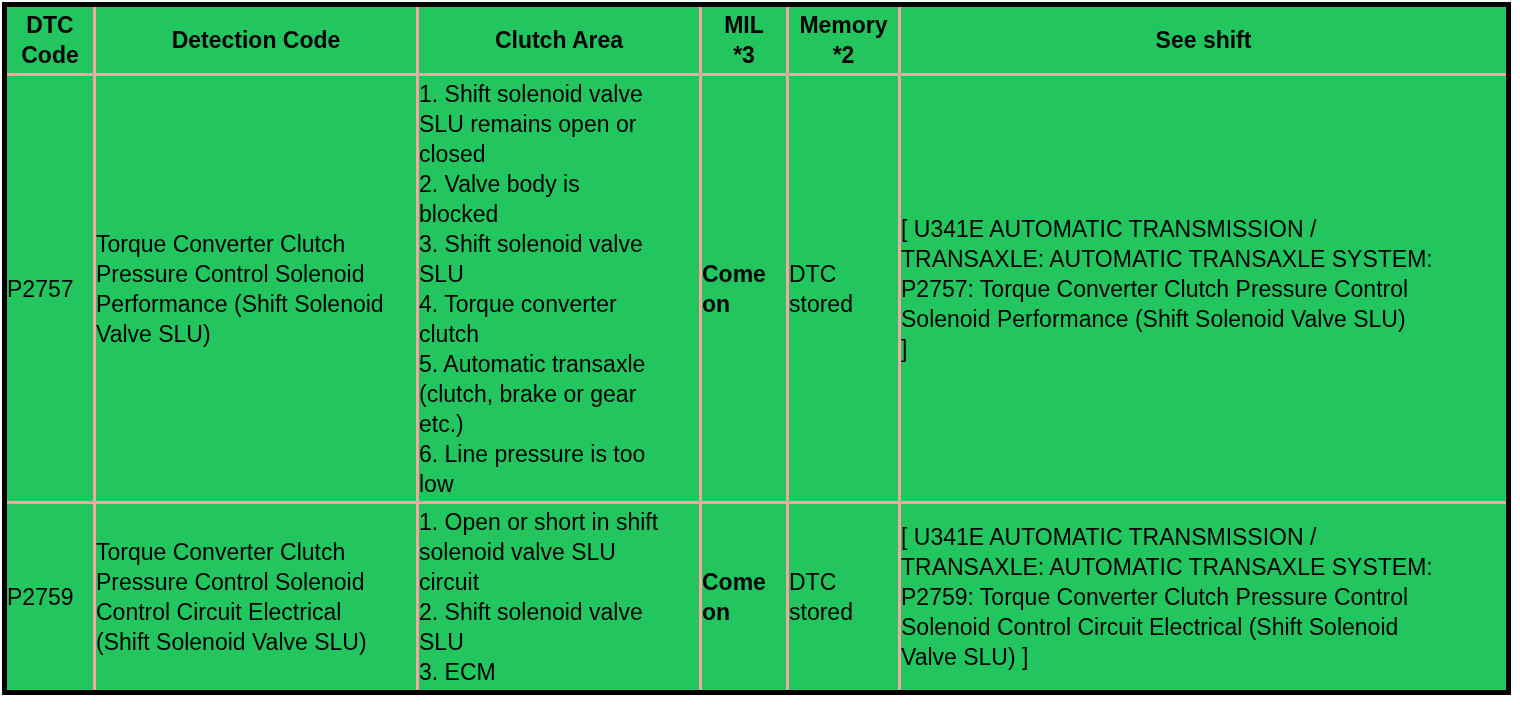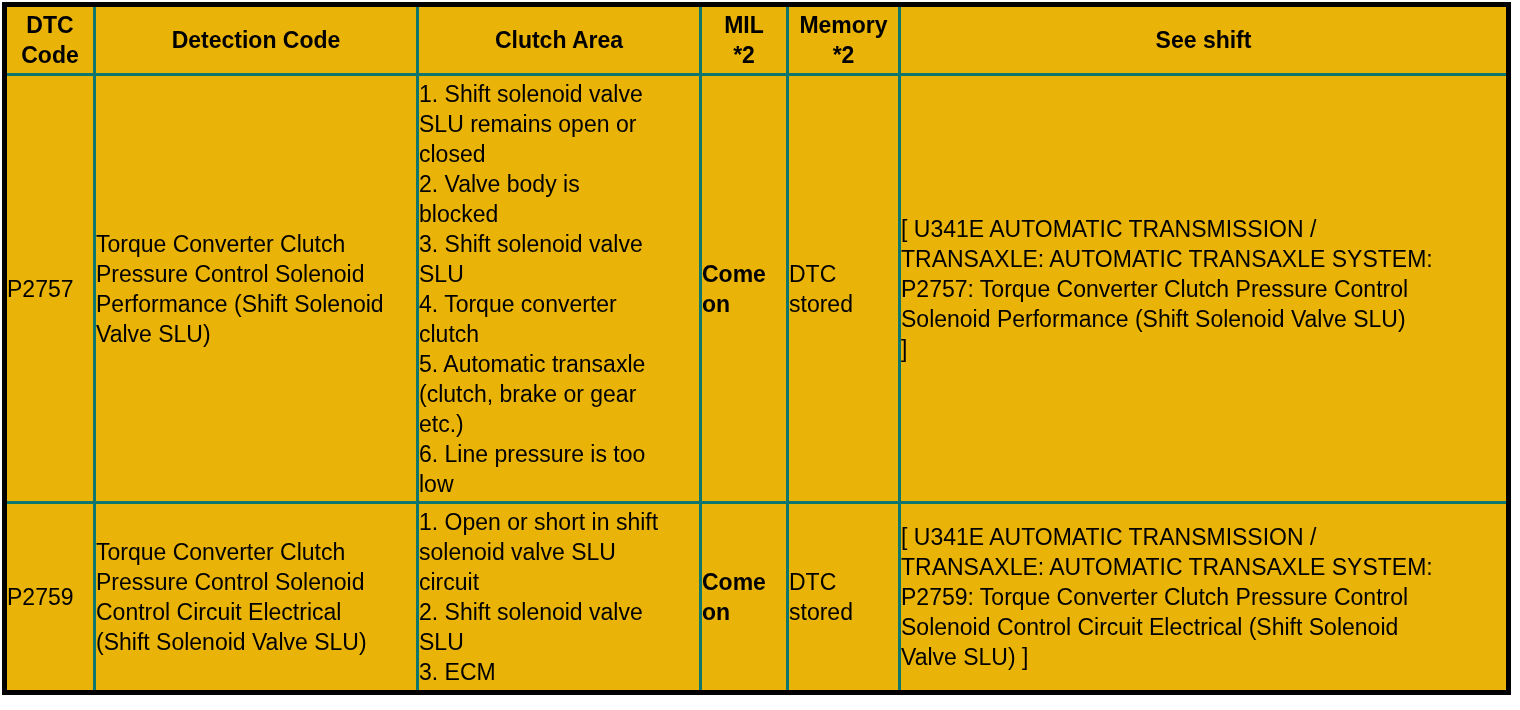--- a/index.html
+++ b/index.html
@@ -13,26 +13,26 @@
     height: 710px;
     box-sizing: border-box;
     padding: 2px;
     overflow: hidden;
     background: #ffffff;
   }
   table.dtc-table {
     border-collapse: collapse;
     table-layout: fixed;
     width: 1504px;
-    background: #eab308;
+    background: #22c55e;
     border-radius: 16px;
   }
   table.dtc-table th,
   table.dtc-table td {
-    border: 3px solid #0f766e;
+    border: 3px solid #fca5a5;
     color: #000000;
     font-size: 23px;
     line-height: 30px;
     white-space: pre;
     overflow: hidden;
     vertical-align: middle;
     box-sizing: border-box;
     padding: 0;
   }
   
@@ -72,21 +72,21 @@
       <col style="width:112px">
       <col style="width:609px">
     </colgroup>
     <thead>
       <tr class="header-row">
         <th>DTC
 Code</th>
         <th>Detection Code</th>
         <th>Clutch Area</th>
         <th>MIL
-*2</th>
+*3</th>
         <th>Memory
 *2</th>
         <th>See shift</th>
       </tr>
     </thead>
     <tbody>
       <tr class="row-p2757">
         <td class="cell-dtc">P2757</td>
         <td class="cell-detect">Torque Converter Clutch
 Pressure Control Solenoid

